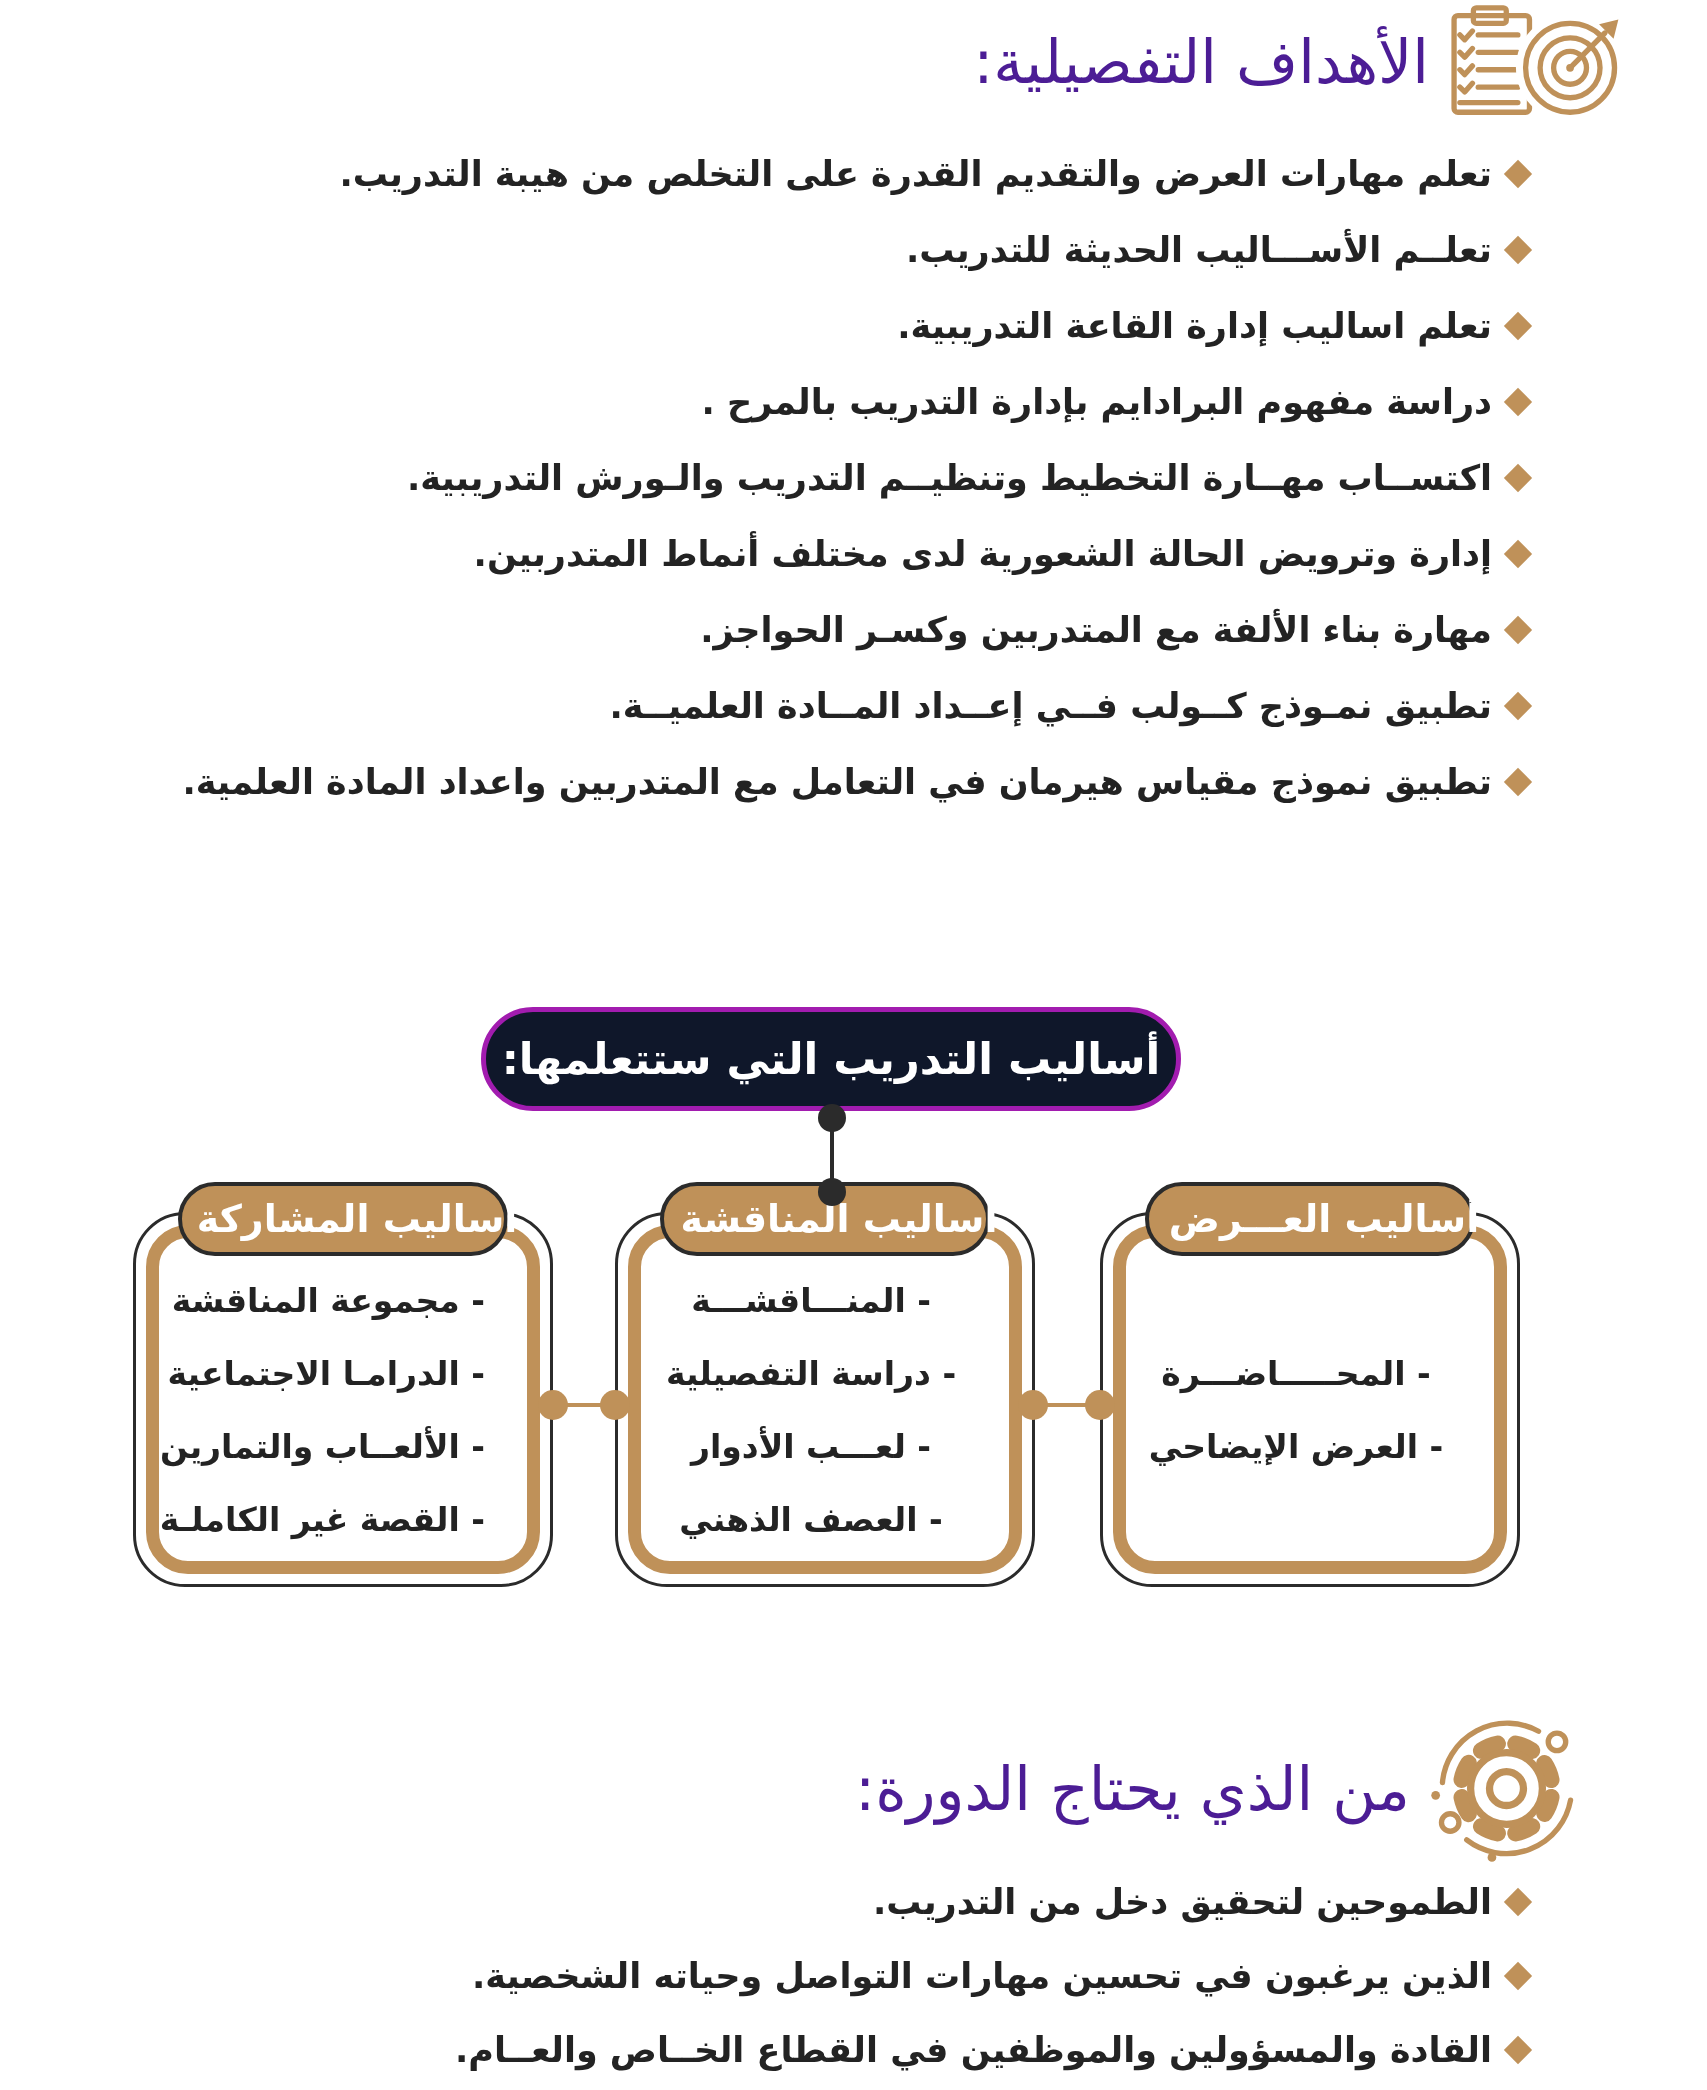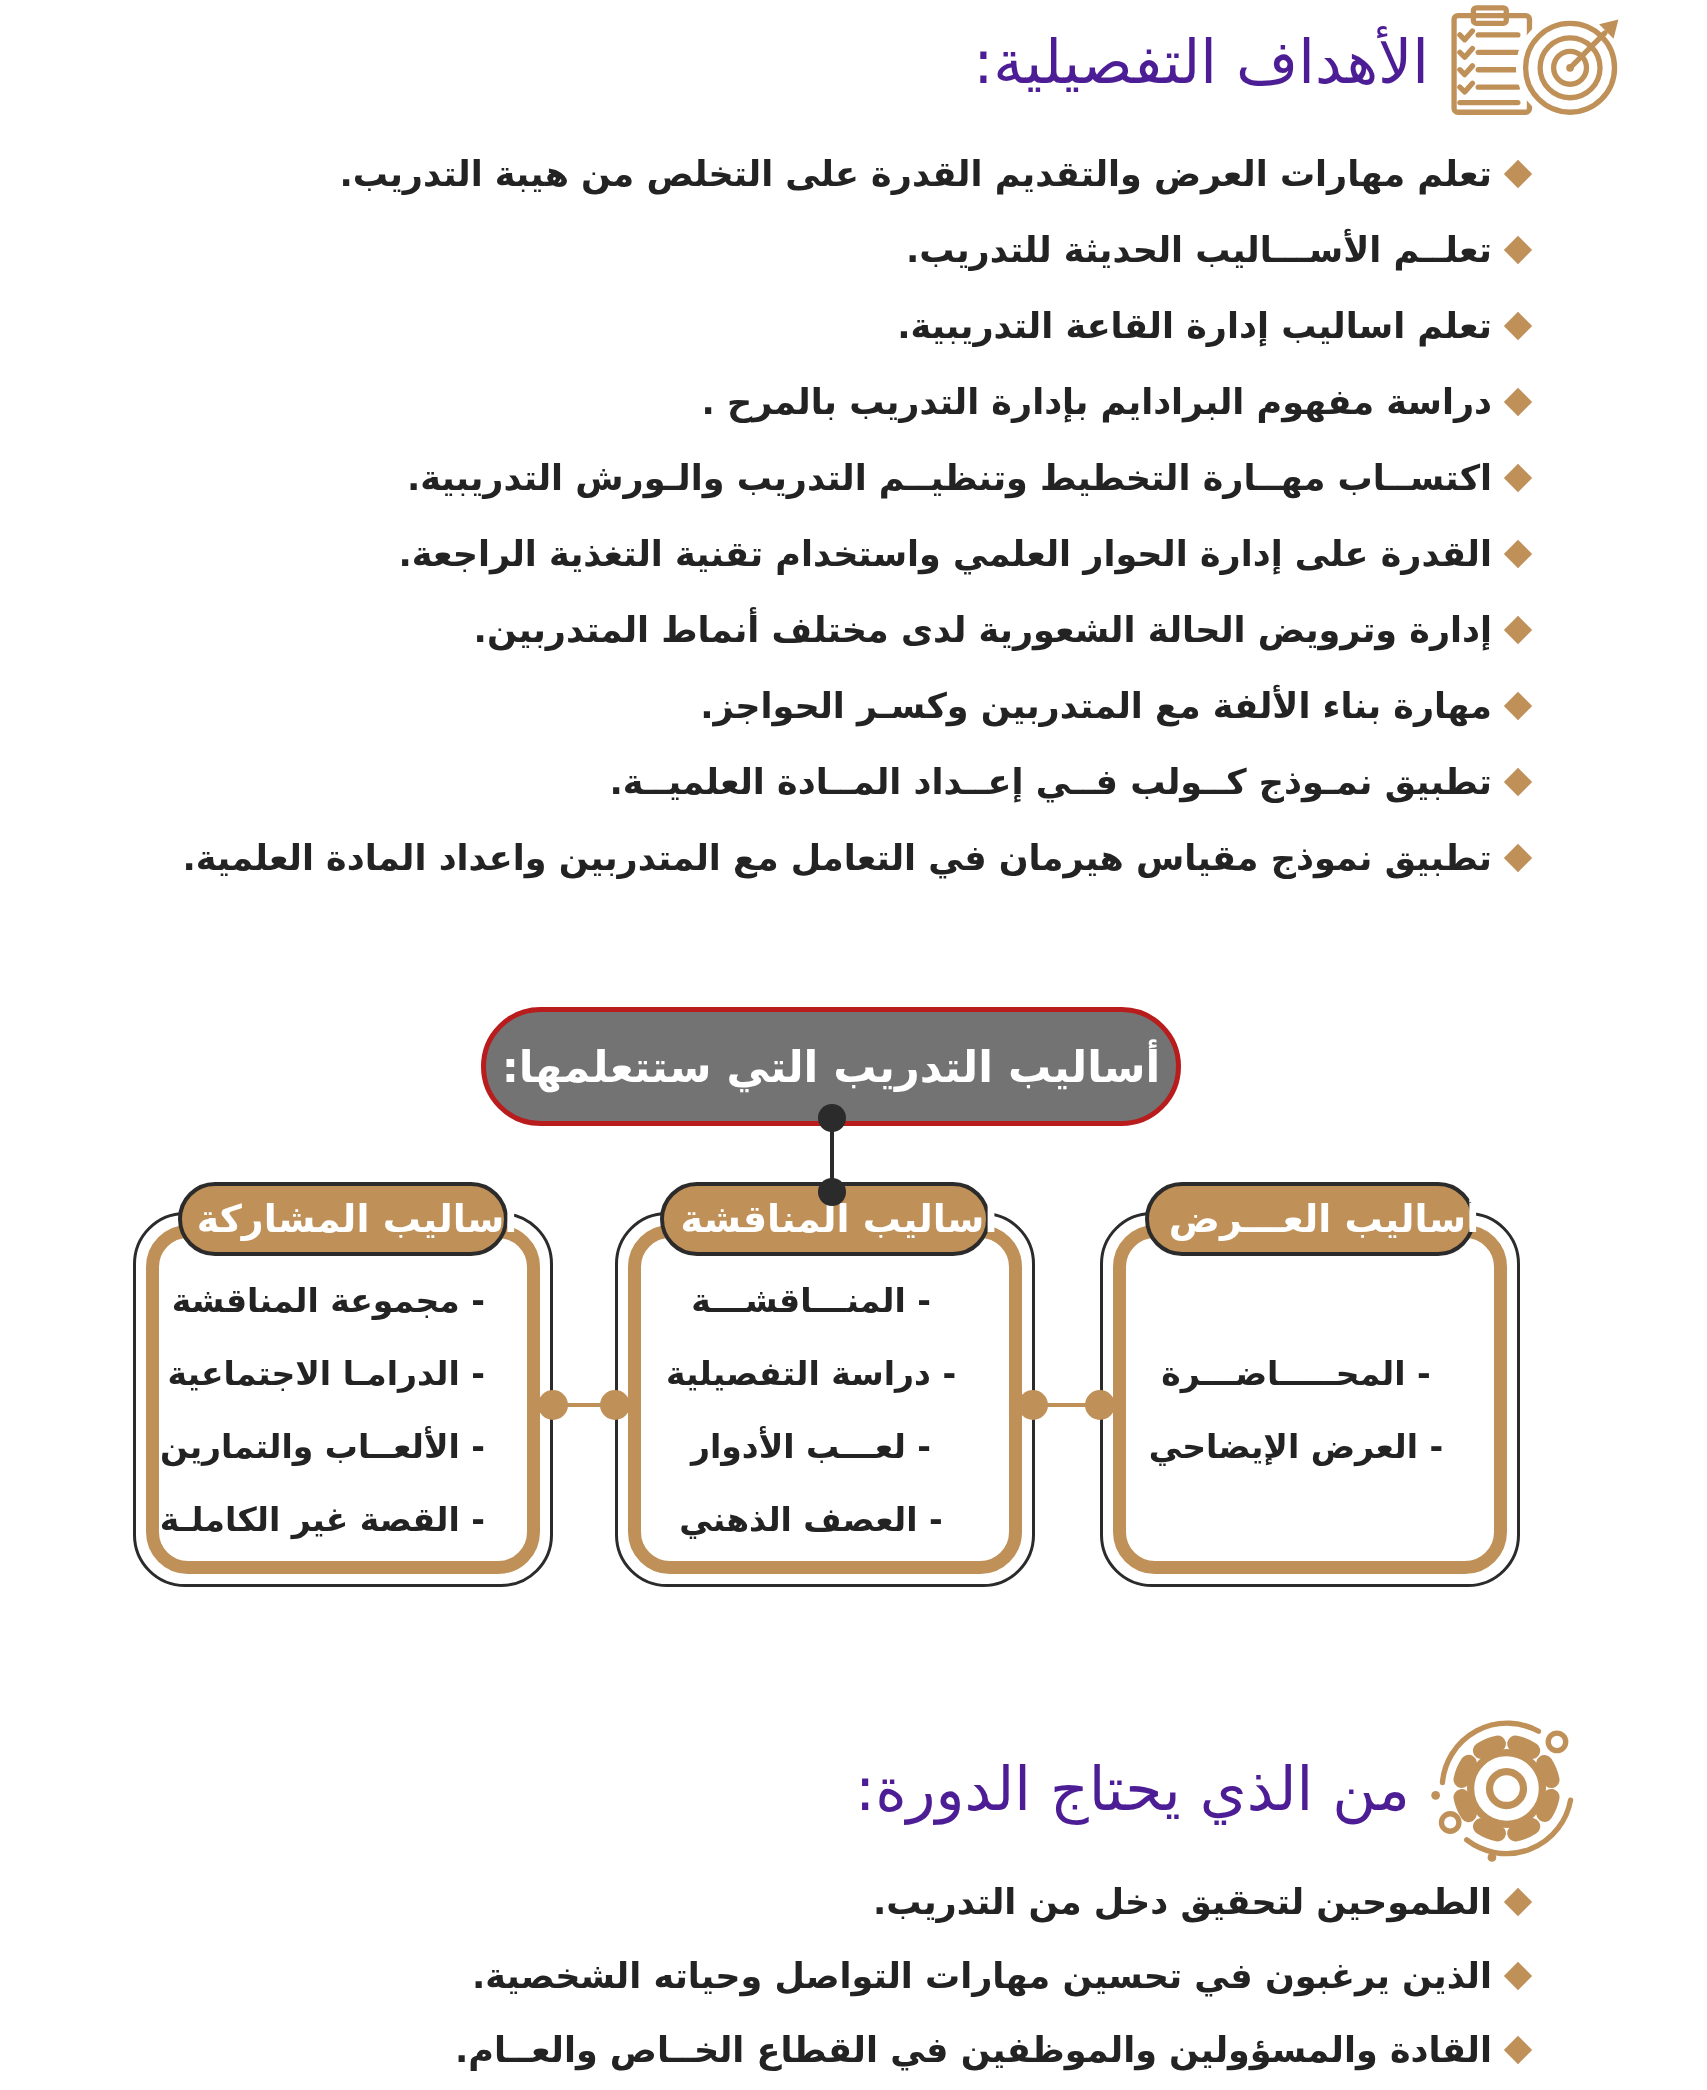--- a/index.html
+++ b/index.html
@@ -17,22 +17,22 @@
   .blist{position:absolute;right:176px;left:40px;list-style:none;margin:3px;padding:0;}
   #objectives-list{top:148px;}
   #audience-list{top:1876px;}
   .bitem{display:flex;align-items:flex-start;gap:16px;direction:rtl;}
   #objectives-list .bitem{margin-bottom:30px;}
   #audience-list .bitem{margin-bottom:28px;}
   .diamond{flex:0 0 auto;width:20px;height:20px;background:#bf9159;transform:rotate(45deg);margin-top:13px;}
   .btext{font-size:35px;font-weight:bold;line-height:46px;color:#232323;white-space:nowrap;}
   
   .root-pill{
-    position:absolute;left:481px;top:1007px;width:700px;height:119px;box-sizing:border-box;
-    background:#737373;border:5px solid #b91c1c;border-radius:60px;
+    position:absolute;left:481px;top:1007px;width:700px;height:104px;box-sizing:border-box;
+    background:#0f172a;border:5px solid #a21caf;border-radius:60px;
     display:flex;align-items:center;justify-content:center;z-index:3;
   }
   .root-pill span{color:#ffffff;font-size:43px;font-weight:bold;white-space:nowrap;}
   .vline{position:absolute;left:830px;top:1110px;width:4px;height:84px;background:#2b2b2b;z-index:2;}
   .dot-dark{position:absolute;width:28px;height:28px;border-radius:50%;background:#2b2b2b;z-index:4;}
   #vdot-top{left:818px;top:1104px;}
   #vdot-bottom{left:818px;top:1178px;}
   .col{position:absolute;top:1182px;width:420px;height:405px;}
   .col-0{left:1100px;} .col-1{left:615px;} .col-2{left:133px;}
   .box{
@@ -103,24 +103,20 @@
     <li class="bitem">
         <span class="diamond"></span>
         <span class="btext">دراسة مفهوم البرادايم بإدارة التدريب بالمرح .</span>
       </li>
     <li class="bitem">
         <span class="diamond"></span>
         <span class="btext">اكتســاب مهــارة التخطيط وتنظيــم التدريب والـورش التدريبية.</span>
       </li>
     <li class="bitem">
         <span class="diamond"></span>
-        <span class="btext">القدرة على إدارة الحوار العلمي واستخدام تقنية التغذية الراجعة.</span>
-      </li>
-    <li class="bitem">
-        <span class="diamond"></span>
         <span class="btext">إدارة وترويض الحالة الشعورية لدى مختلف أنماط المتدربين.</span>
       </li>
     <li class="bitem">
         <span class="diamond"></span>
         <span class="btext">مهارة بناء الألفة مع المتدربين وكسـر الحواجز.</span>
       </li>
     <li class="bitem">
         <span class="diamond"></span>
         <span class="btext">تطبيق نمـوذج كــولب فــي إعــداد المــادة العلميــة.</span>
       </li>

